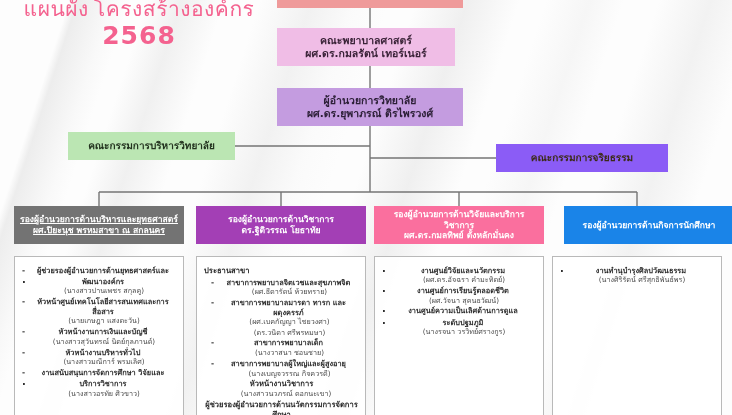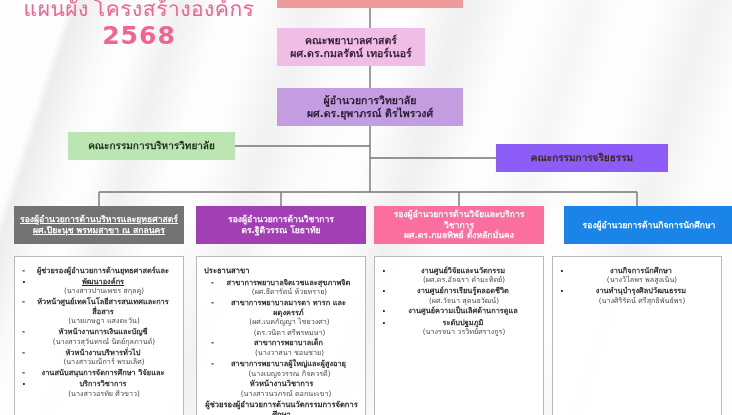--- a/index.html
+++ b/index.html
@@ -56,21 +56,21 @@
   }
   .node .ln { display: block; width: 100%; }
 
   
   #node-president {
     left: 277px; top: -16px; width: 186px; height: 24px;
     background: #ef9a9a; color: #5a2a2a;
     font-size: 9.5px; font-weight: 700;
   }
   #node-faculty {
-    left: 277px; top: 28px; width: 148px; height: 38px;
+    left: 277px; top: 28px; width: 178px; height: 38px;
     background: #f0bde6; color: #3a2338;
     font-size: 10.5px; font-weight: 700;
   }
   #node-director {
     left: 277px; top: 88px; width: 186px; height: 38px;
     background: #c49ce0; color: #2d2038;
     font-size: 10.5px; font-weight: 700;
   }
   #node-exec-committee {
     left: 68px; top: 132px; width: 167px; height: 28px;
@@ -212,21 +212,21 @@
     </div>
 
     <div class="node dept-head" id="head-student">
       <span class="ln">รองผู้อำนวยการด้านกิจการนักศึกษา</span>
     </div>
 
     <div class="panel" id="panel-admin">
       <ul>
         <li>
           <div class="p-item dash">ผู้ช่วยรองผู้อำนวยการด้านยุทธศาสตร์และ</div>
-          <div class="p-item" style="padding-left:7px;text-decoration:underline;">พัฒนาองค์กร</div>
+          <div class="p-item" style="padding-left:7px;">พัฒนาองค์กร</div>
           <div class="p-sub">(นางสาวปานเพชร สกุลคู)</div>
         </li>
         <li>
           <div class="p-item dash">หัวหน้าศูนย์เทคโนโลยีสารสนเทศและการสื่อสาร</div>
           <div class="p-sub">(นายเกษฎา แสงตะวัน)</div>
         </li>
         <li>
           <div class="p-item dash">หัวหน้างานการเงินและบัญชี</div>
           <div class="p-sub">(นางสาวสุวันทรณ์ นิตย์กุลภานต์)</div>
         </li>
@@ -288,24 +288,20 @@
           <div class="p-item">งานศูนย์ความเป็นเลิศด้านการดูแล</div>
           <div class="p-item" style="padding-left:7px;">ระดับปฐมภูมิ</div>
           <div class="p-sub">(นางรจนา วรวิทย์ศรางกูร)</div>
         </li>
       </ul>
     </div>
 
     <div class="panel" id="panel-student">
       <ul>
         <li>
-          <div class="p-item">งานกิจการนักศึกษา</div>
-          <div class="p-sub">(นางวิไลพร พลสูงเนิน)</div>
-        </li>
-        <li>
           <div class="p-item">งานทำนุบำรุงศิลปวัฒนธรรม</div>
           <div class="p-sub">(นางศิริรัตน์ ศรีสุกธิพันธ์พร)</div>
         </li>
       </ul>
     </div>
 
   </div>
 </div>
 
 </body></html>

